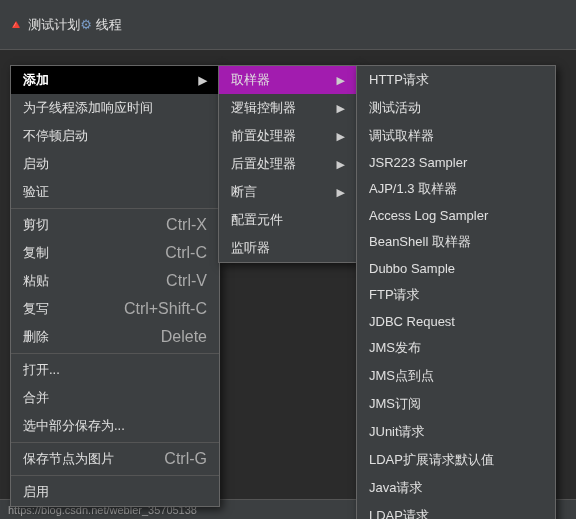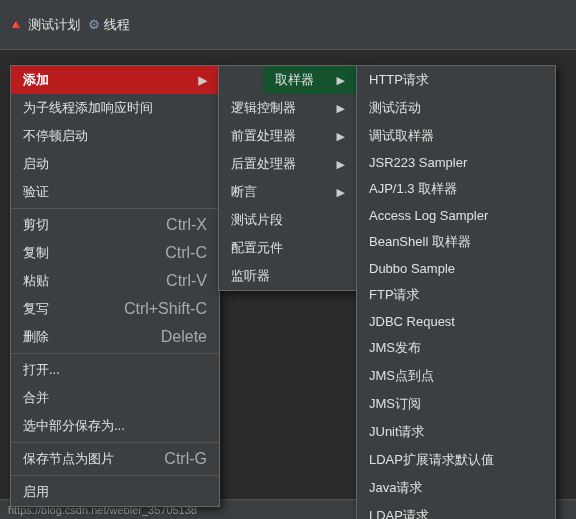--- a/index.html
+++ b/index.html
@@ -58,25 +58,24 @@
 
     .menu-item {
       padding: 5px 12px;
       display: flex;
       align-items: center;
       justify-content: space-between;
       cursor: pointer;
       white-space: nowrap;
     }
     .menu-item-highlighted {
-      background: #14532d;
-      margin-left: 44px;
+      background: #a21caf;
     }
     .menu-item-add {
-      background: #b91c1c;
+      background: #000000;
       font-weight: bold;
       color: #fff;
     }
     .menu-divider {
       height: 1px;
       background: #555;
       margin: 2px 0;
     }
     .menu-shortcut {
       color: #aaa;
@@ -104,21 +103,21 @@
     }
 
     .icon-gear { color: #7a9cc7; margin-right: 4px; }
     .icon-tree { color: #7a9cc7; margin-right: 4px; }
   </style>
 </head>
 <body>
 
 <div class="top-bar">
   <span class="icon-tree">🔺</span>
-  <span style="margin-right:8px;">测试计划</span>
+  <span style="margin-right:0;">测试计划</span>
   <span class="icon-gear">⚙</span>
   <span>线程</span>
 </div>
 
 <div class="ctx-menu-1" id="menu1-container">
     <div class="menu-item menu-item-add">
       <span>添加</span>
       <span class="menu-arrow">▶</span>
     </div>
     <div class="menu-item">
@@ -190,23 +189,20 @@
     </div>
     <div class="menu-item">
       <span>后置处理器</span>
       <span class="menu-arrow">▶</span>
     </div>
     <div class="menu-item">
       <span>断言</span>
       <span class="menu-arrow">▶</span>
     </div>
     <div class="menu-item">
-      <span>测试片段</span>
-    </div>
-    <div class="menu-item">
       <span>配置元件</span>
     </div>
     <div class="menu-item">
       <span>监听器</span>
     </div>
   </div>
 
 <div class="ctx-menu-3" id="menu3-container">
     <div class="menu-item">
       <span>HTTP请求</span>

